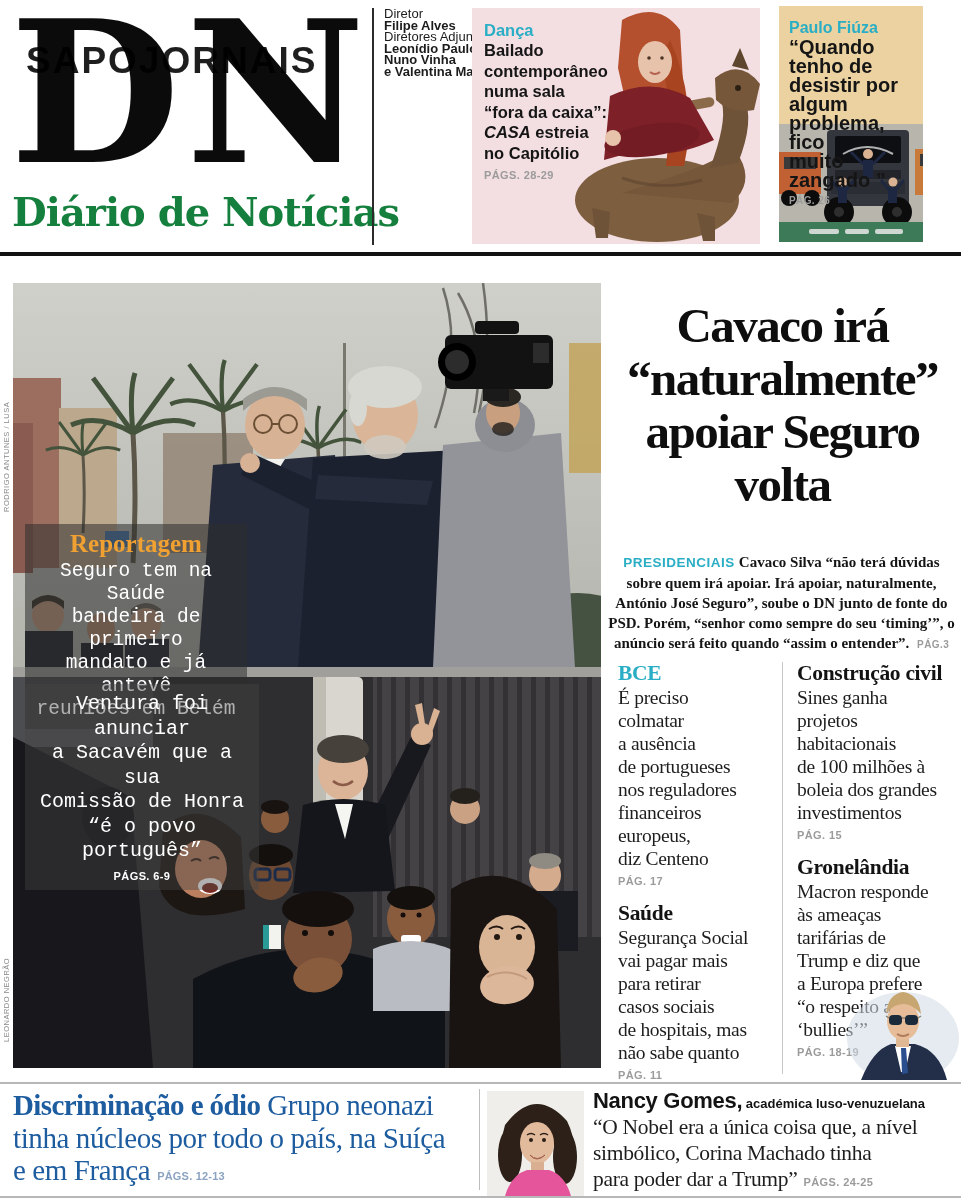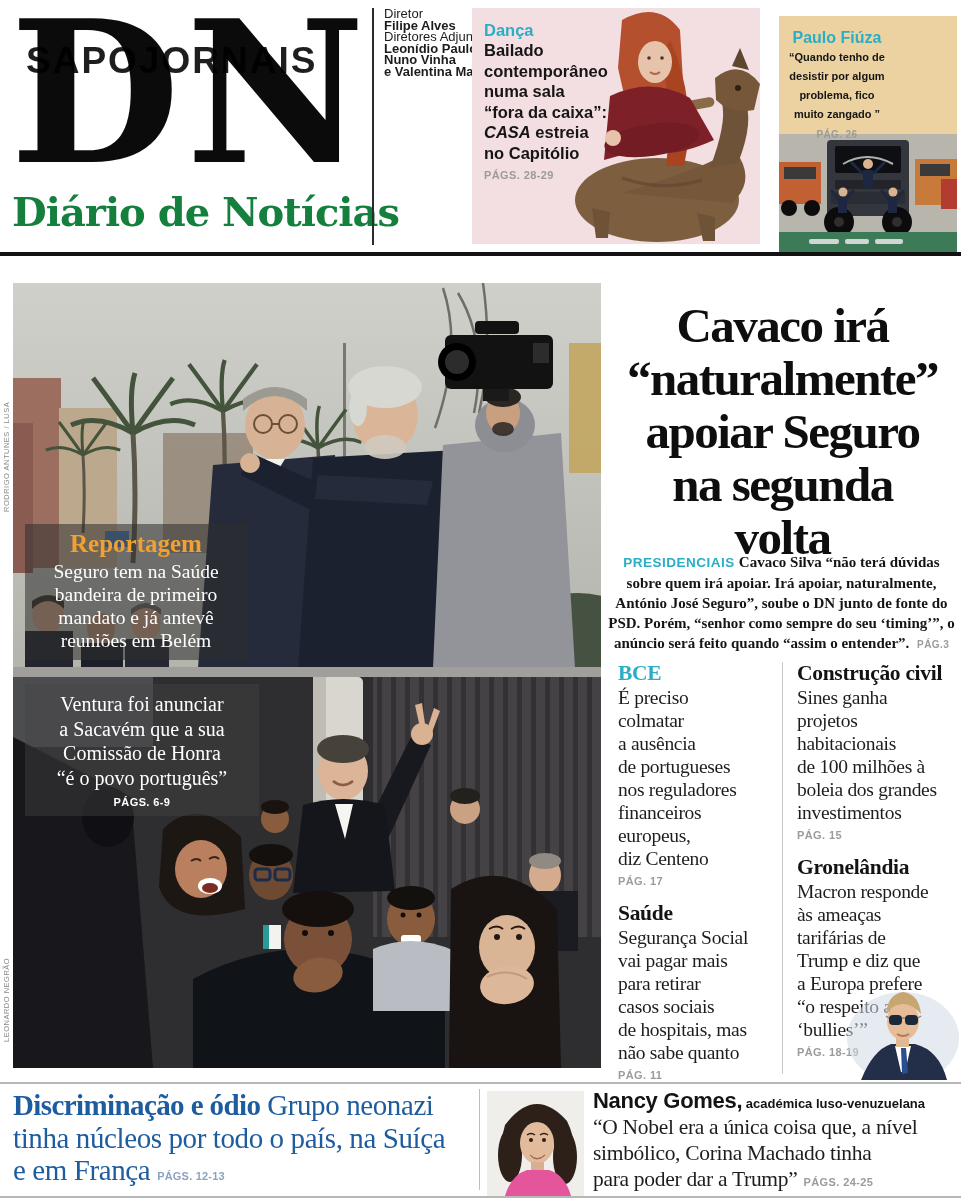--- a/index.html
+++ b/index.html
@@ -15,42 +15,42 @@
         color:#000000;opacity:.88;z-index:2;margin-left:20px;}
   .paper-title{left:12px;top:188px;font-family:"DejaVu Serif",serif;font-weight:bold;
         font-size:40px;letter-spacing:-1px;color:#15803d;}
   .mast-divider{left:372px;top:8px;width:2px;height:237px;background:#2b2b2b;}
   .staff{left:384px;top:8px;font-size:13px;line-height:11.5px;color:#1c1c1c;}
   .edition{left:384px;top:149px;font-size:10px;line-height:10.8px;color:#1c1c1c;}
   .site{color:#2aaec5;}
 
   
   .card-danca{left:472px;top:8px;width:288px;height:236px;background:#f3dee2;overflow:hidden;}
-  .card-fiuza{left:779px;top:16px;width:178px;height:236px;background:#ebd2a0;overflow:hidden;text-align:center;}
+  .card-fiuza{left:779px;top:6px;width:144px;height:236px;background:#ebd2a0;overflow:hidden;}
   .card-text{position:absolute;left:12px;top:12px;z-index:3;}
   .kicker-cyan{color:#2aaec5;font-weight:bold;font-size:16.5px;line-height:20px;}
   .teaser-line{font-weight:bold;font-size:16.5px;line-height:20.5px;color:#151515;}
-  .fiuza-line{font-weight:bold;font-size:11px;line-height:19px;color:#151515;}
+  .fiuza-line{font-weight:bold;font-size:20px;line-height:19px;color:#151515;}
   .pref{font-family:"Liberation Sans",sans-serif;font-weight:bold;font-size:11px;
         color:#9b9b9b;letter-spacing:.4px;}
   .card-photo{position:absolute;left:0;top:118px;width:178px;height:118px;}
 
   .top-rule{left:0;top:252px;width:961px;height:4px;background:#121212;}
 
   
   .photo1{left:13px;top:283px;width:588px;height:385px;}
   .photo-gap{left:13px;top:667px;width:588px;height:10px;background:#a09f9b;}
   .photo2{left:13px;top:677px;width:588px;height:391px;}
   .pcredit{position:absolute;font-size:7.5px;color:#8a8a8a;letter-spacing:.5px;
         transform:rotate(-90deg);transform-origin:left top;white-space:nowrap;}
   .ov1{left:25px;top:524px;width:206px;background:rgba(45,45,45,.55);
         padding:6px 8px 8px;text-align:center;z-index:4;}
   .ov1 .rep{font-family:"Liberation Serif",serif;font-weight:bold;font-size:25px;
         line-height:27px;color:#f0a132;margin-bottom:3px;}
-  .ov-line{font-family:Liberation Serif, serif;font-size:19.5px;line-height:23px;color:#fff;}
+  .ov-line{font-family:Liberation Mono, monospace;font-size:19.5px;line-height:23px;color:#fff;}
   .ov2{left:25px;top:684px;width:222px;background:rgba(70,70,70,.42);
         padding:8px 6px 8px;text-align:center;z-index:4;}
   .ov2 .ov-line{font-size:20px;line-height:24.5px;}
   .ov2 .pref{display:block;color:#fff;margin-top:6px;}
 
   
   .headline{left:604px;top:284px;width:357px;text-align:center;margin-top:15px;}
   .hl-line{font-family:"Liberation Serif",serif;font-weight:bold;font-size:49px;
         line-height:53px;letter-spacing:-1.5px;color:#0e0e0e;white-space:nowrap;}
   .lead{left:606px;top:552px;width:351px;text-align:center;
@@ -344,21 +344,20 @@
     <div class="ov-line">a Sacavém que a sua</div>
     <div class="ov-line">Comissão de Honra</div>
     <div class="ov-line">“é o povo português”</div>
     <span class="pref">PÁGS. 6-9</span>
   </div>
 
   <div class="abs headline">
     <div class="hl-line">Cavaco irá</div>
     <div class="hl-line">“naturalmente”</div>
     <div class="hl-line">apoiar Seguro</div>
-    <div class="hl-line">na segunda</div>
     <div class="hl-line">volta</div>
   </div>
 
   <div class="abs lead">
     <span class="lead-kicker">PRESIDENCIAIS</span><span>Cavaco Silva “não terá dúvidas sobre quem irá apoiar. Irá apoiar, naturalmente, António José Seguro”, soube o DN junto de fonte do PSD. Porém, “senhor como sempre do seu ‘timing’”, o anúncio será feito quando “assim o entender”.</span>
     <span class="pref">PÁG.3</span>
   </div>
 
   <div class="abs colA">
     <div class="brief">

